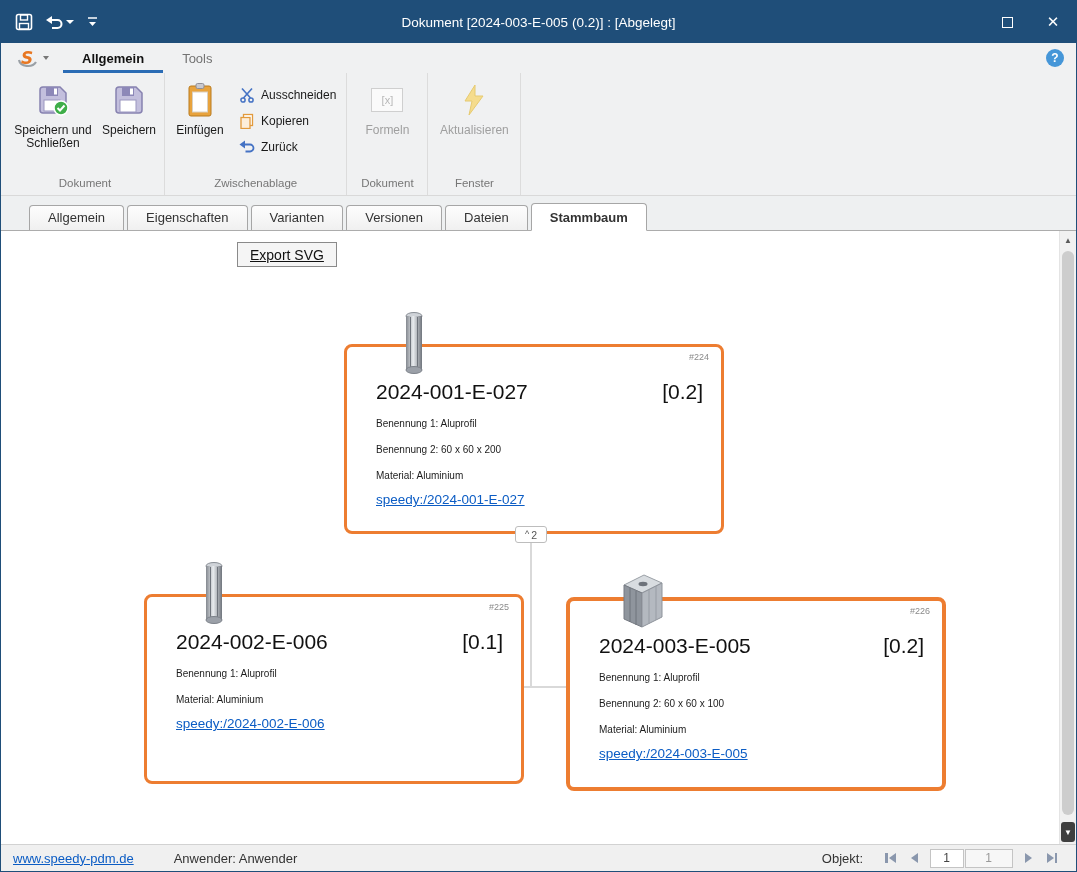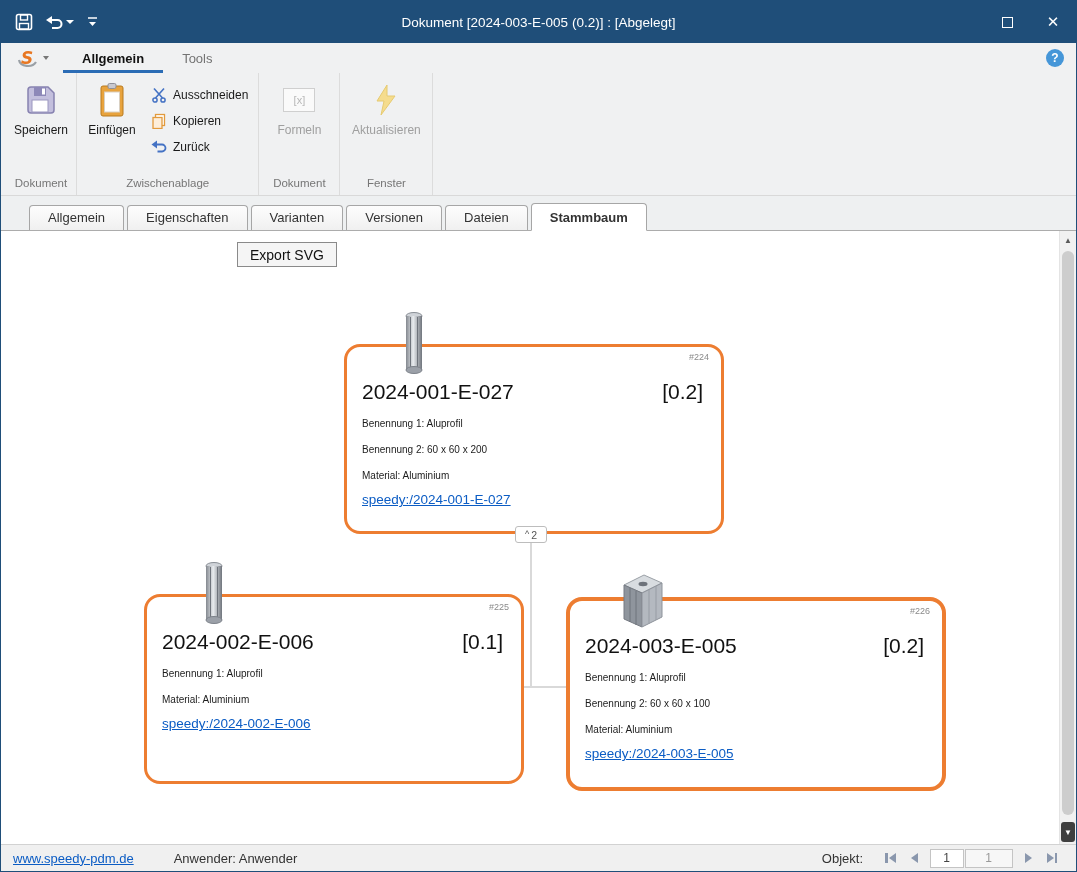--- a/index.html
+++ b/index.html
@@ -38,24 +38,24 @@
 
   
   .tabstrip { height:35px; background:#eef0f1; display:flex; align-items:flex-end; padding-left:28px; border-bottom:1px solid #acacac; position:relative; z-index:2; flex:0 0 35px; }
   .dtab { height:25px; line-height:24px; padding:0 18px; font-size:13px; color:#333; background:linear-gradient(#fdfdfd,#f0f0f0); border:1px solid #a6a6a6; border-bottom:none; border-radius:4px 4px 0 0; margin-right:3px; }
   .dtab.active { background:#fff; font-weight:bold; height:28px; line-height:27px; margin-bottom:-1px; border-bottom:1px solid #fff; z-index:3; }
 
   
   .content { position:relative; height:613px; background:#fff; overflow:hidden; flex:0 0 613px; }
   .search-input { position:absolute; left:15px; top:11px; width:213px; height:25px; border:1px solid #999; padding:0 8px; font-size:14px; color:#333; font-family:inherit; background:#fff; }
   .search-input::placeholder { color:#9a9a9a; }
-  .export-btn { position:absolute; left:236px; top:11px; height:25px; padding:0 12px; font-size:14px; background:#f5f5f5; border:1px solid #8a8a8a; color:#111; font-family:inherit; }
+  .export-btn { position:absolute; left:236px; top:11px; height:25px; padding:0 12px; font-size:14px; background:#f5f5f5; border:1px solid #8a8a8a; color:#111; font-family:inherit;text-decoration:underline; }
 
   .edges-svg { position:absolute; left:0; top:0; z-index:0; }
-  .node { position:absolute; width:380px; height:190px; background:#fff; border:3px solid #ED7D31; border-radius:16px; padding:33px 18px 8px 15px; z-index:1; }
+  .node { position:absolute; width:380px; height:190px; background:#fff; border:3px solid #ED7D31; border-radius:8px; padding:33px 18px 8px 29px; z-index:1; }
   .node.current { border-width:4px; height:194px; }
   .node-ref { position:absolute; top:5px; right:12px; font-size:9px; color:#8a8a8a; }
   .node-icon { position:absolute; top:-36px; left:55px; line-height:0; }
   .node.current .node-icon { top:-30px; left:48px; }
   .node-head { display:flex; justify-content:space-between; align-items:baseline; font-size:21px; font-weight:500; color:#111; margin-bottom:7px; }
   .node-line { font-size:10px; color:#1c1c1c; line-height:26px; }
   .node-link { display:inline-block; margin-top:3px; font-size:13.5px; color:#0B5CC4; text-decoration:underline; cursor:pointer; }
   .edge-badge { position:absolute; left:514px; top:295px; width:32px; height:17px; background:#fff; border:1px solid #bdbdbd; border-radius:3px; font-size:10.5px; color:#555; display:flex; align-items:center; justify-content:center; gap:2px; z-index:2; }
   .edge-badge .caret { font-size:9px; line-height:9px; }
 
@@ -136,20 +136,33 @@
     </div>
     <div class="rtab active">Allgemein</div>
     <div class="rtab">Tools</div>
     <div class="help-btn">?</div>
   </div>
 
   <div class="ribbon-content">
 
     <div class="rgroup">
       <div class="rgroup-body">
+        <div class="bigbtn wide">
+          <span class="ico-box">
+            <svg width="34" height="34" viewBox="0 0 34 34">
+                <path d="M4 7 q0-3 3-3 h17 l6 6 v17 q0 3-3 3 h-20 q-3 0-3-3 z" fill="#c3bfdd" stroke="#8782b0" stroke-width="1.5"></path>
+                <rect x="10" y="4" width="12" height="9" fill="#8d88b8"></rect>
+                <rect x="18" y="5.5" width="3" height="6" fill="#fff"></rect>
+                <rect x="8" y="17" width="16" height="11" fill="#fff" stroke="#9b97c0"></rect>
+                <circle cx="25" cy="25" r="7" fill="#3fae49" stroke="#fff" stroke-width="1.5"></circle>
+                <polyline points="21.5,25 24,27.5 28.5,22.5" fill="none" stroke="#fff" stroke-width="2"></polyline>
+              </svg>
+          </span>
+          <span class="lbl">Speichern und Schließen</span>
+        </div>
         <div class="bigbtn">
           <span class="ico-box">
             <svg width="32" height="32" viewBox="0 0 32 32">
                 <path d="M3 6 q0-3 3-3 h17 l6 6 v17 q0 3-3 3 h-20 q-3 0-3-3 z" fill="#c3bfdd" stroke="#8782b0" stroke-width="1.5"></path>
                 <rect x="9" y="3" width="12" height="9" fill="#8d88b8"></rect>
                 <rect x="17" y="4.5" width="3" height="6" fill="#fff"></rect>
                 <rect x="7" y="16" width="16" height="12" fill="#fff" stroke="#9b97c0"></rect>
               </svg>
           </span>
           <span class="lbl">Speichern</span>

